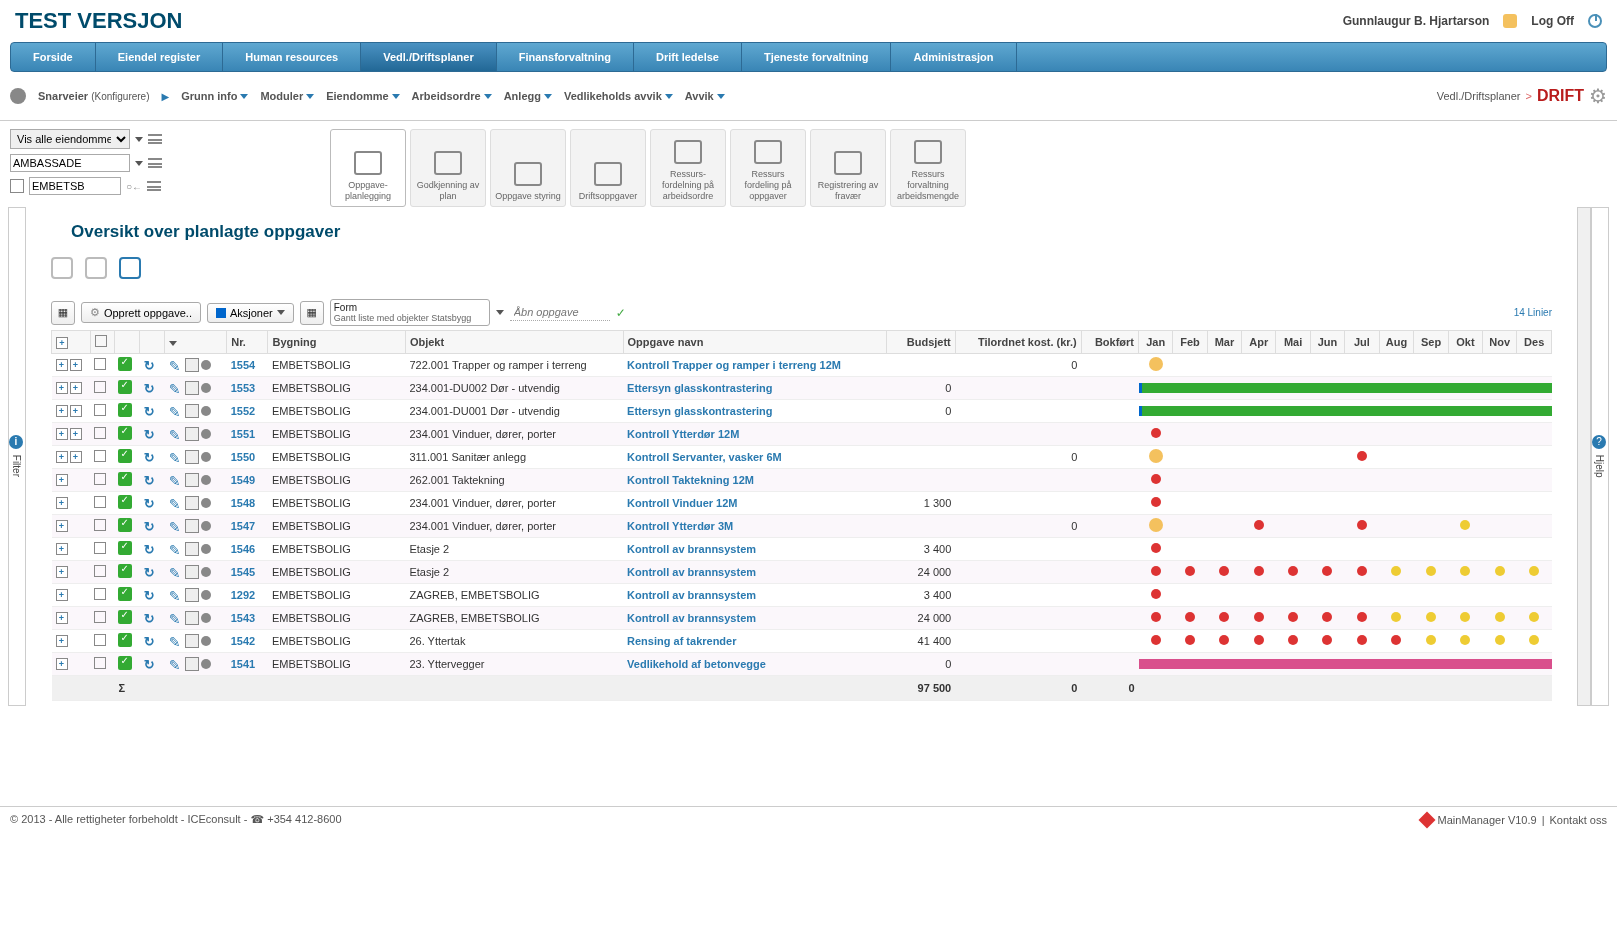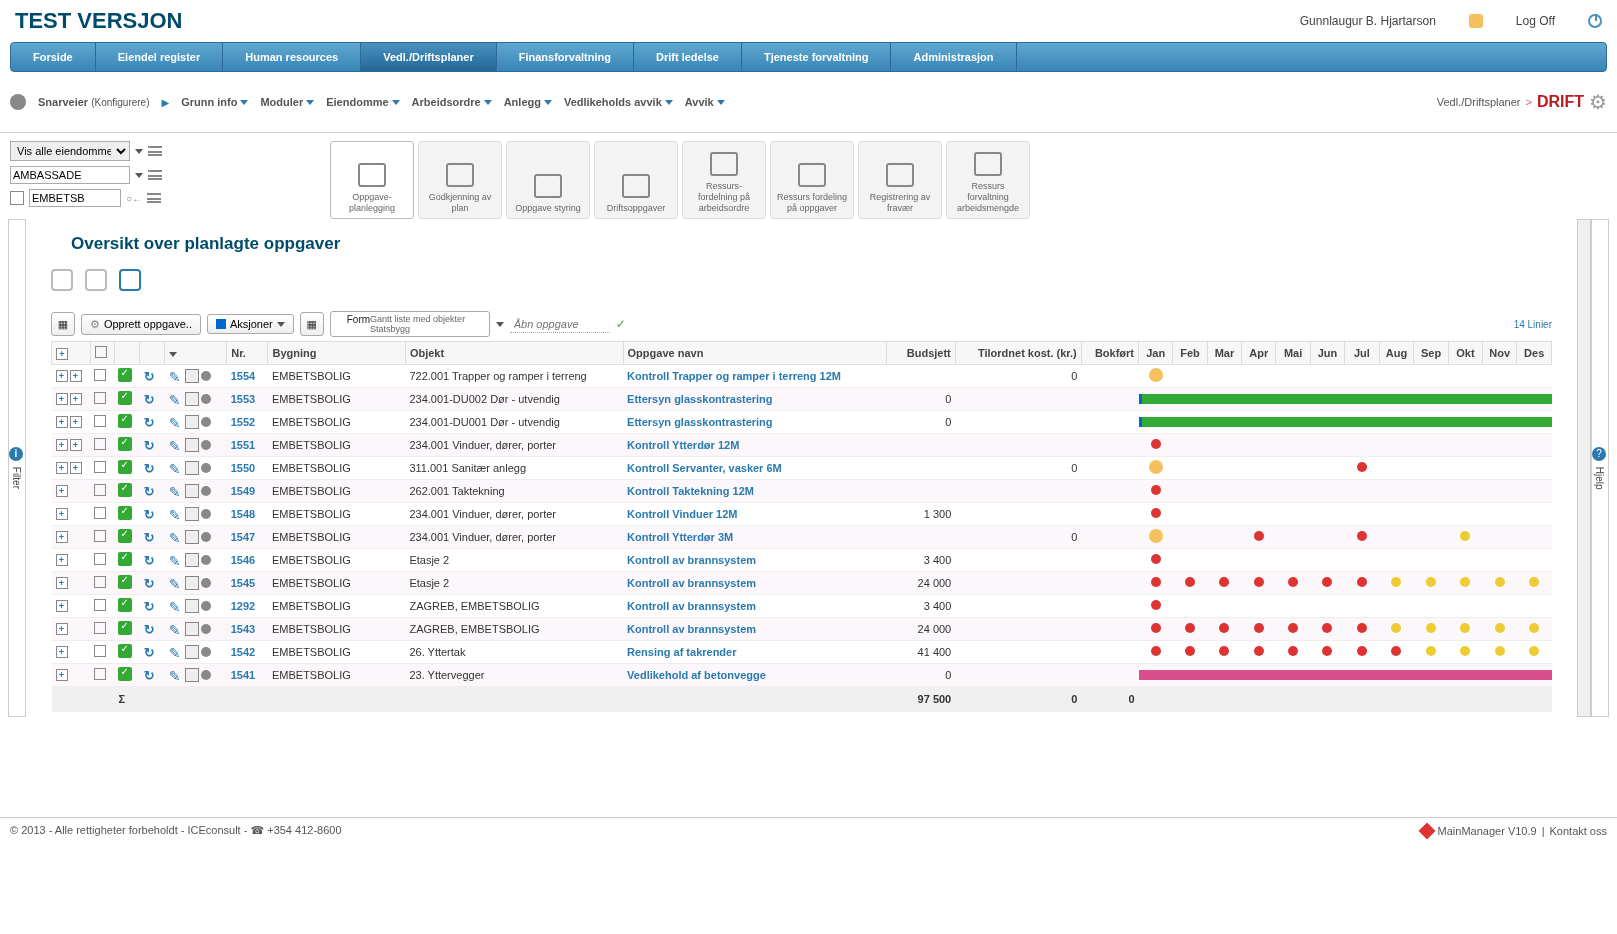--- a/index.html
+++ b/index.html
@@ -1,57 +1,57 @@
 <!DOCTYPE html>
 <html><head>
 <meta charset="utf-8">
 <style>
 * { box-sizing: border-box; margin: 0; padding: 0; font-family: Arial, sans-serif; }
 body { background: #fff; font-size: 11px; color: #333; }
 .top-header { display: flex; justify-content: space-between; align-items: center; padding: 8px 15px; }
 .app-title { font-size: 22px; font-weight: bold; color: #004b6b; }
-.user-area { display: flex; align-items: center; gap: 33px; font-size: 12px; font-weight: normal; color: #444; }
+.user-area { display: flex; align-items: center; gap: 14px; font-size: 12px; font-weight: bold; color: #444; }
 .user-icon { width: 14px; height: 14px; background: #f4c15e; border-radius: 3px; display: inline-block; vertical-align: middle; }
 .power-icon { width: 14px; height: 14px; border: 2px solid #4a90b8; border-radius: 50%; display: inline-block; position: relative; }
 .power-icon::after { content:''; position:absolute; top:-2px; left:5px; width:2px; height:7px; background:#4a90b8; }
 .main-nav { background: linear-gradient(#5fa8d1, #3985b5); border: 1px solid #2d6a94; border-radius: 4px; margin: 0 10px; display: flex; }
 .main-nav .tab { padding: 8px 22px; color: #fff; font-size: 11px; font-weight: bold; border-right: 1px solid #2d6a94; cursor: pointer; }
 .main-nav .tab.active { background: linear-gradient(#4a92c2, #226896); }
-.sub-nav { padding: 18px 10px; display: flex; align-items: center; gap: 12px; font-size: 11px; color: #555; border-bottom: 1px solid #ccc; }
+.sub-nav { padding: 12px 10px; display: flex; align-items: center; gap: 12px; font-size: 11px; color: #555; border-bottom: 1px solid #ccc; }
 .sub-nav .gear { width: 16px; height: 16px; background: #888; border-radius: 50%; position: relative; }
 .sub-nav .item { display: flex; align-items: center; gap: 3px; cursor: pointer; }
 .sub-nav .item b { font-weight: bold; }
 .sub-nav .chev { width: 0; height: 0; border-left: 4px solid transparent; border-right: 4px solid transparent; border-top: 5px solid #2a7ab0; }
 .sub-nav .arrow { color: #2a7ab0; font-size: 10px; }
 .sub-nav-right { margin-left: auto; display: flex; align-items: center; gap: 5px; }
 .sub-nav-right .big-gear { font-size: 20px; color: #999; }
 .drift-label { font-size: 16px; font-weight: bold; color: #b91c1c; }
 .below-nav-row { display: flex; align-items: flex-start; padding: 8px 10px 0; }
 .left-filters { width: 160px; }
 .left-filters .control { display: flex; align-items: center; gap: 5px; margin-bottom: 5px; }
 .left-filters select, .left-filters input { width: 120px; font-size: 11px; padding: 2px; border: 1px solid #aaa; }
 .left-filters .hamburger { width: 14px; height: 10px; border-top: 2px solid #888; border-bottom: 2px solid #888; position: relative; }
 .left-filters .hamburger::after { content:''; position:absolute; top:3px; left:0; right:0; height:2px; background:#888; }
 .tool-strip { display: flex; gap: 4px; margin-left: 160px; }
-.tool-card { background: #f3f3f3; border: 1px solid #ddd; border-radius: 3px; width: 84px; height: 78px; display: flex; flex-direction: column; align-items: center; justify-content: flex-end; padding: 4px; cursor: pointer; text-align: center; }
+.tool-card { background: #f3f3f3; border: 1px solid #ddd; border-radius: 3px; width: 76px; height: 78px; display: flex; flex-direction: column; align-items: center; justify-content: flex-end; padding: 4px; cursor: pointer; text-align: center; }
 .tool-card.active { background: #fff; border-color: #bbb; }
 .tool-card .tool-icon { width: 28px; height: 24px; border: 2px solid #888; border-radius: 3px; margin-bottom: 5px; position: relative; }
 .tool-card .tool-label { font-size: 9px; color: #666; line-height: 11px; }
 .content-wrap { padding: 0 8px; display: flex; }
 .side-tab { width: 18px; background: #fff; border: 1px solid #ccc; writing-mode: vertical-lr; text-align: center; padding: 5px 0; font-size: 10px; color: #444; cursor: pointer; }
 .side-tab.left .info-i { width: 14px; height: 14px; background: #2a7ab0; color: #fff; border-radius: 50%; writing-mode: horizontal-tb; font-weight: bold; display: inline-block; line-height: 14px; margin-bottom: 3px; }
 .main-content { flex: 1; padding: 15px 25px 5px; position: relative; }
 .content-title { font-size: 17px; color: #004b6b; font-weight: bold; margin-bottom: 15px; margin-left: 20px; }
 .title-icons { display: flex; gap: 12px; margin-bottom: 20px; }
 .title-icons .ic { width: 22px; height: 22px; border: 2px solid #bbb; border-radius: 4px; position: relative; }
 .title-icons .ic.cal { border-color: #2a7ab0; }
 .action-bar { display: flex; align-items: center; gap: 6px; margin-bottom: 4px; }
 .action-bar .btn { display: flex; align-items: center; gap: 4px; border: 1px solid #aaa; background: linear-gradient(#fff,#eee); padding: 3px 8px; border-radius: 3px; font-size: 11px; cursor: pointer; }
 .action-bar .sq-btn { width: 24px; height: 24px; border: 1px solid #aaa; background: linear-gradient(#fff,#eee); border-radius: 3px; display: flex; align-items: center; justify-content: center; cursor: pointer; }
-.form-display { border: 1px solid #aaa; background: #fff; padding: 2px 16px; border-radius: 3px; font-size: 10px; display: flex; width: 160px; justify-content: center; }
+.form-display { border: 1px solid #aaa; background: #fff; padding: 2px 3px; border-radius: 3px; font-size: 10px; display: flex; flex-direction: column; width: 160px; justify-content: center; }
 .form-display .form-top { font-size: 10px; color: #222; }
 .form-display .form-bot { font-size: 9px; color: #666; }
 .search-field { border-bottom: 1px dotted #aaa; border-top: none; border-left: none; border-right: none; padding: 2px 4px; width: 100px; font-size: 11px; color: #999; font-style: italic; }
 .check-green { color: #4a4; font-size: 12px; }
 .line-count { margin-left: auto; color: #2a7ab0; font-size: 10px; font-weight: normal; }
 .data-table { width: 100%; border-collapse: collapse; }
 .data-table th { background: #f7f7f7; border: 1px solid #ddd; padding: 4px; font-size: 11px; font-weight: bold; text-align: left; color: #444; }
 .data-table th.month { text-align: center; width: 30px; }
 .data-table th.num { text-align: right; }
 .data-table td { border-bottom: 1px solid #eee; padding: 3px 4px; font-size: 11px; vertical-align: middle; }

